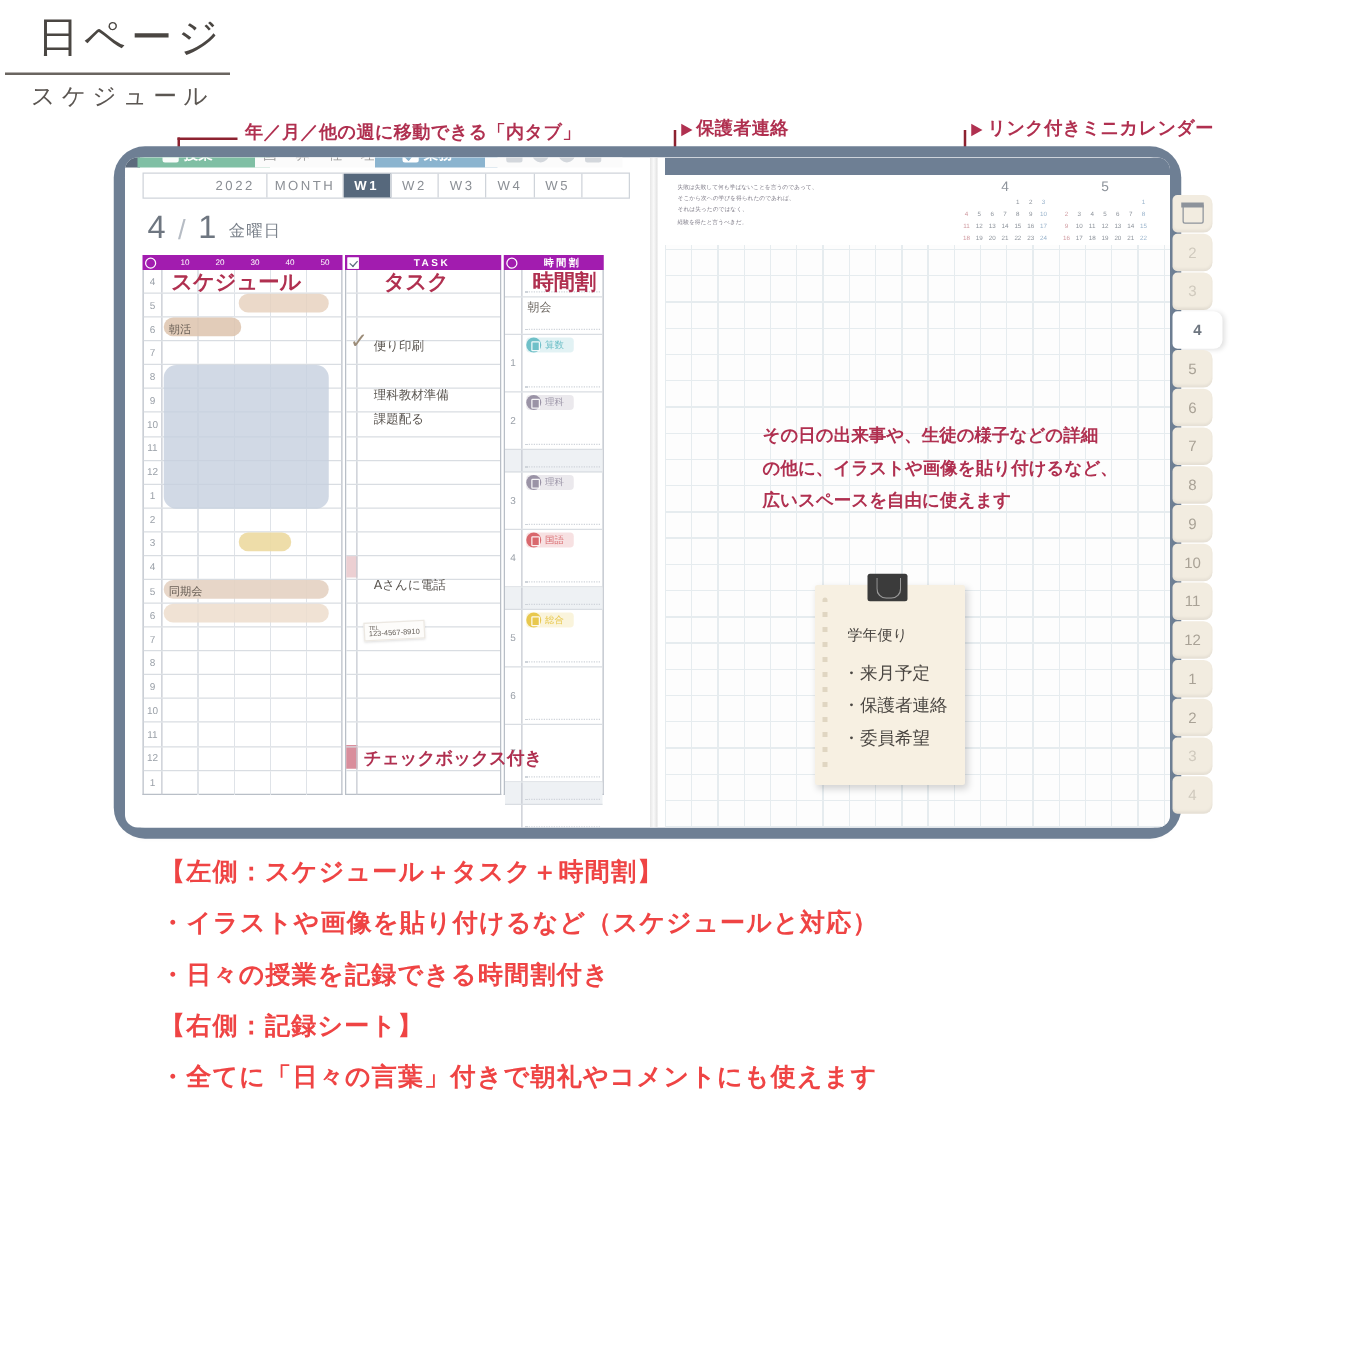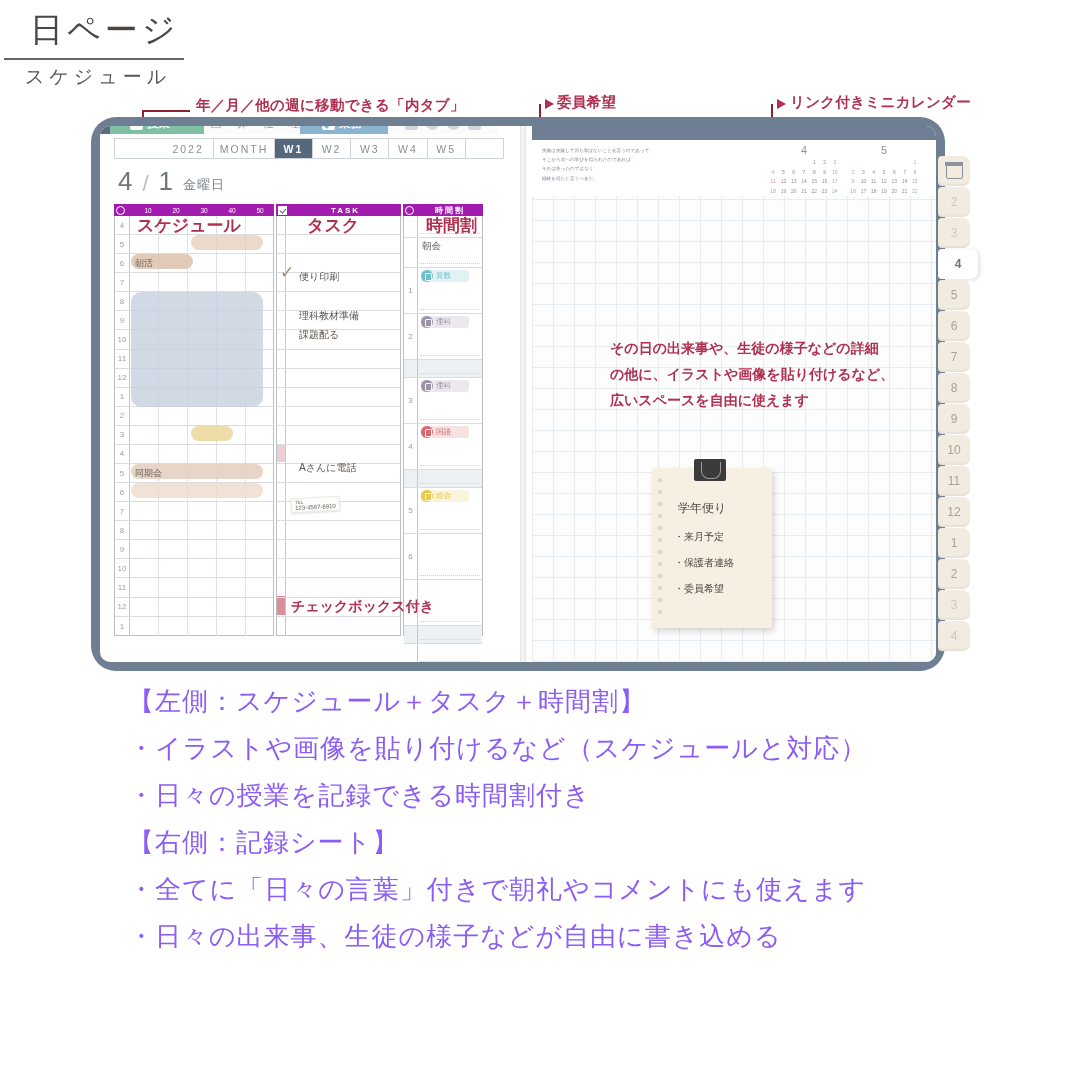--- a/index.html
+++ b/index.html
@@ -181,21 +181,21 @@
     justify-content:center;border-right:1px solid #c3c8cf;box-sizing:border-box;flex:none;
   }
   .tt-body{flex:1;position:relative;}
   .tt-body:after{
     content:"";position:absolute;left:2px;right:2px;bottom:3px;height:0;
     border-bottom:1px dotted #cfd4da;
   }
   .tt-break{background:#eef1f4;}
   .subj{
     position:absolute;left:3px;top:2px;height:12px;border-radius:3px;
-    display:flex;align-items:center;padding-right:18px;z-index:2;
+    display:flex;align-items:center;padding-right:8px;z-index:2;
   }
   .subj-dot{
     width:12px;height:12px;border-radius:50%;flex:none;margin-right:3px;
     position:relative;
   }
   .subj-dot:after{
     content:"";position:absolute;left:3.5px;top:3px;width:5px;height:6px;
     border:1.2px solid rgba(255,255,255,.9);border-radius:1px;
   }
   .subj-name{font-size:7.5px;font-family:"DejaVu Sans",sans-serif;}
@@ -250,21 +250,21 @@
   }
   .clip:after{
     content:"";position:absolute;left:7px;top:3px;width:18px;height:16px;
     border:1.5px solid #9a9a9a;border-top:none;border-radius:0 0 8px 8px;
   }
   .memo-ttl{
     position:absolute;left:26px;top:32px;font-size:12px;color:#4a4642;
     font-family:"DejaVu Sans",sans-serif;
   }
   .memo-li{
-    position:absolute;left:22px;font-size:10px;color:#4a4642;
+    position:absolute;left:22px;font-size:14px;color:#4a4642;
     font-family:"DejaVu Sans",sans-serif;
   }
 
   
   .sidetabs{
     position:absolute;left:938px;top:156px;width:40px;
   }
   .stab{
     width:32px;height:30px;background:#f2ece0;margin-bottom:1px;
     border-radius:4px 7px 7px 4px;
@@ -280,43 +280,43 @@
   }
   .calico:before{
     content:"";position:absolute;left:-1.6px;top:-1.6px;right:-1.6px;height:4px;background:#8d939b;
   }
 
   
   .bottom{
     position:absolute;left:128px;top:688px;width:840px;
   }
   .bline{
-    font-size:26px;color:#8b5cf6;line-height:1.0;margin-bottom:21px;
-    letter-spacing:1px;white-space:nowrap;
+    font-size:20px;color:#ef4444;line-height:1.0;margin-bottom:21px;
+    letter-spacing:1px;white-space:nowrap;font-weight:bold;
   }
 </style>
 </head>
 <body>
 
 <div class="page">
 
   <div class="title-block">
     <div class="title-main">日ページ</div>
     <div class="title-rule"></div>
     <div class="title-sub">スケジュール</div>
   </div>
 
   <div class="callout" style="left:196px;top:96px;">年／月／他の週に移動できる「内タブ」</div>
   <div class="redline" style="left:142px;top:110px;width:48px;height:2px;"></div>
   <div class="redline" style="left:142px;top:110px;width:2px;height:30px;"></div>
   <div class="arrow-down" style="left:137px;top:138px;"></div>
   <div class="redbox" style="left:110px;top:135px;width:296px;height:24px;"></div>
 
   <div class="arrow-right" style="left:545px;top:99px;"></div>
-  <div class="callout" style="left:557px;top:93px;">委員希望</div>
+  <div class="callout" style="left:557px;top:93px;">保護者連絡</div>
   <div class="redline" style="left:539px;top:104px;width:2px;height:38px;"></div>
   <div class="redbox" style="left:538px;top:140px;width:206px;height:70px;"></div>
 
   <div class="arrow-right" style="left:777px;top:99px;"></div>
   <div class="callout" style="left:790px;top:93px;">リンク付きミニカレンダー</div>
   <div class="redline" style="left:771px;top:104px;width:2px;height:38px;"></div>
   <div class="redbox" style="left:770px;top:140px;width:168px;height:73px;"></div>
 
   <div class="notebook">
     <div class="nb-inner">
@@ -791,16 +791,15 @@
       <div class="stab faded">3</div>
       <div class="stab faded">4</div>
     </div>
 
   <div class="bottom" id="bottom-text">
       <div class="bline">【左側：スケジュール＋タスク＋時間割】</div>
       <div class="bline">・イラストや画像を貼り付けるなど（スケジュールと対応）</div>
       <div class="bline">・日々の授業を記録できる時間割付き</div>
       <div class="bline">【右側：記録シート】</div>
       <div class="bline">・全てに「日々の言葉」付きで朝礼やコメントにも使えます</div>
-      <div class="bline">・日々の出来事、生徒の様子などが自由に書き込める</div>
     </div>
 
 </div>
 
 </body></html>

